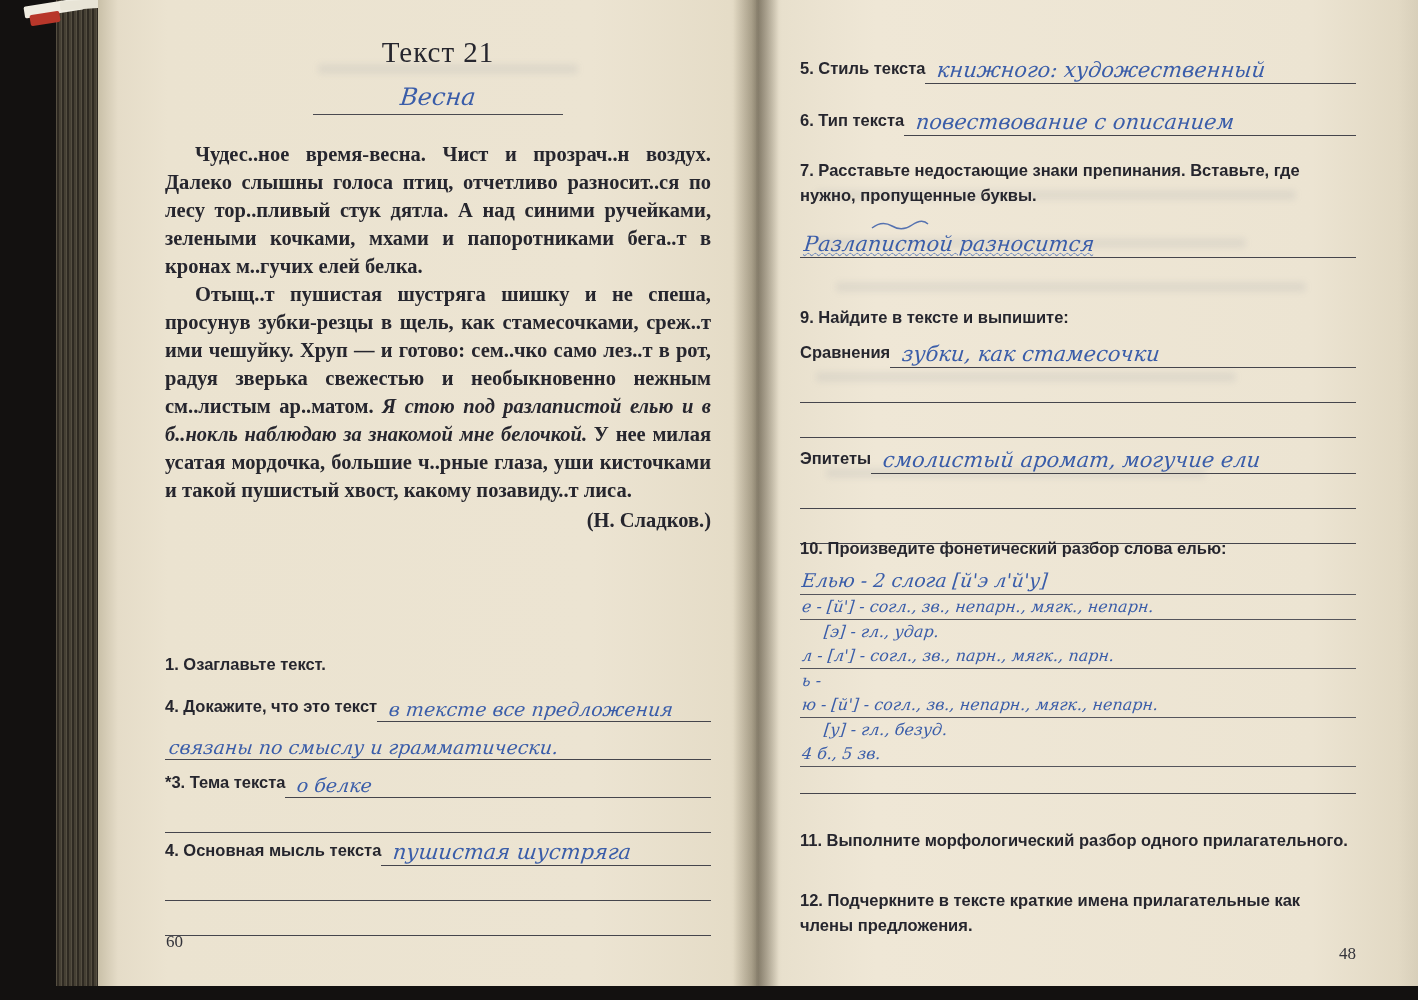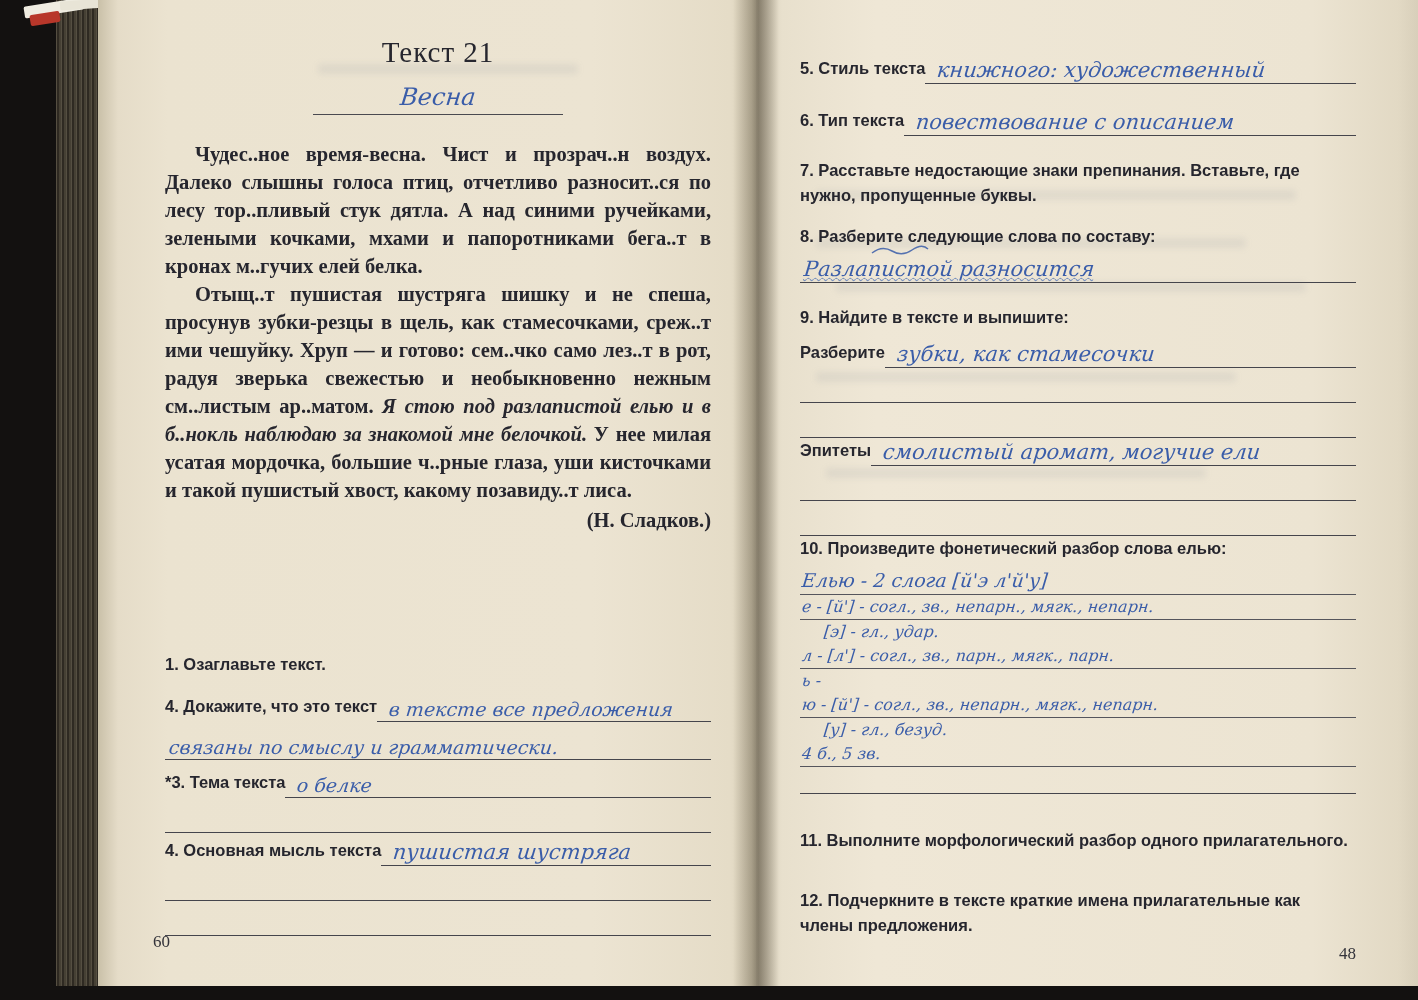--- a/index.html
+++ b/index.html
@@ -118,21 +118,21 @@
 
     <div class="abs lp-x" style="top:838px;">
       <div class="ans-row">
         <span class="task-label ans-label">4. Основная мысль текста</span>
         <span class="ans-fill"><span class="hw hw-lg">пушистая шустряга</span></span>
       </div>
       <div class="empty-rule"></div>
       <div class="empty-rule"></div>
     </div>
 
-    <div class="abs page-number" style="left:55px;top:932px;">60</div>
+    <div class="abs page-number" style="left:68px;top:932px;">60</div>
 
     <div class="ghost" style="left:220px;top:64px;width:260px;height:10px;"></div>
   </div>
 
   <div class="page page-right">
 
     <div class="ghost" style="left:60px;top:190px;width:480px;height:10px;"></div>
     <div class="ghost" style="left:60px;top:238px;width:430px;height:10px;"></div>
     <div class="ghost" style="left:80px;top:282px;width:470px;height:10px;"></div>
     <div class="ghost" style="left:60px;top:372px;width:420px;height:10px;"></div>
@@ -150,38 +150,37 @@
         <span class="task-label ans-label">6. Тип текста</span>
         <span class="ans-fill"><span class="hw hw-lg">повествование с описанием</span></span>
       </div>
     </div>
 
     <div class="abs rp-x" style="top:158px;">
       <span class="task-label">7. Расставьте недостающие знаки препинания. Вставьте, где нужно, пропущенные буквы.</span>
     </div>
 
     <div class="abs rp-x" style="top:224px;">
-      <span class="task-label">8. Разберите следующие слова по составу:</span>
       <div class="full-rule" style="margin-top:8px;position:relative;">
         <svg class="morpheme-mark" style="left:70px;top:-14px;" width="60" height="14" viewBox="0 0 60 14">
           <path d="M2 10 Q 12 2 22 8 T 42 7 T 58 6" fill="none" stroke="#3a5da9" stroke-width="1.5" opacity="0.85"></path>
         </svg>
         <span class="hw hw-lg hw-wavy">Разлапистой разносится</span>
       </div>
     </div>
 
     <div class="abs rp-x" style="top:305px;">
       <span class="task-label">9. Найдите в тексте и выпишите:</span>
       <div class="ans-row" style="margin-top:10px;">
-        <span class="task-label ans-label">Разберите</span>
+        <span class="task-label ans-label">Сравнения</span>
         <span class="ans-fill"><span class="hw hw-lg">зубки, как стамесочки</span></span>
       </div>
       <div class="empty-rule"></div>
       <div class="empty-rule"></div>
-      <div class="ans-row" style="">
+      <div class="ans-row" style="margin-top:8px;">
         <span class="task-label ans-label">Эпитеты</span>
         <span class="ans-fill"><span class="hw hw-lg">смолистый аромат, могучие ели</span></span>
       </div>
       <div class="empty-rule"></div>
       <div class="empty-rule"></div>
     </div>
 
     <div class="abs rp-x" style="top:536px;">
       <span class="task-label">10. Произведите фонетический разбор слова елью:</span>
       <div style="margin-top:6px;">

